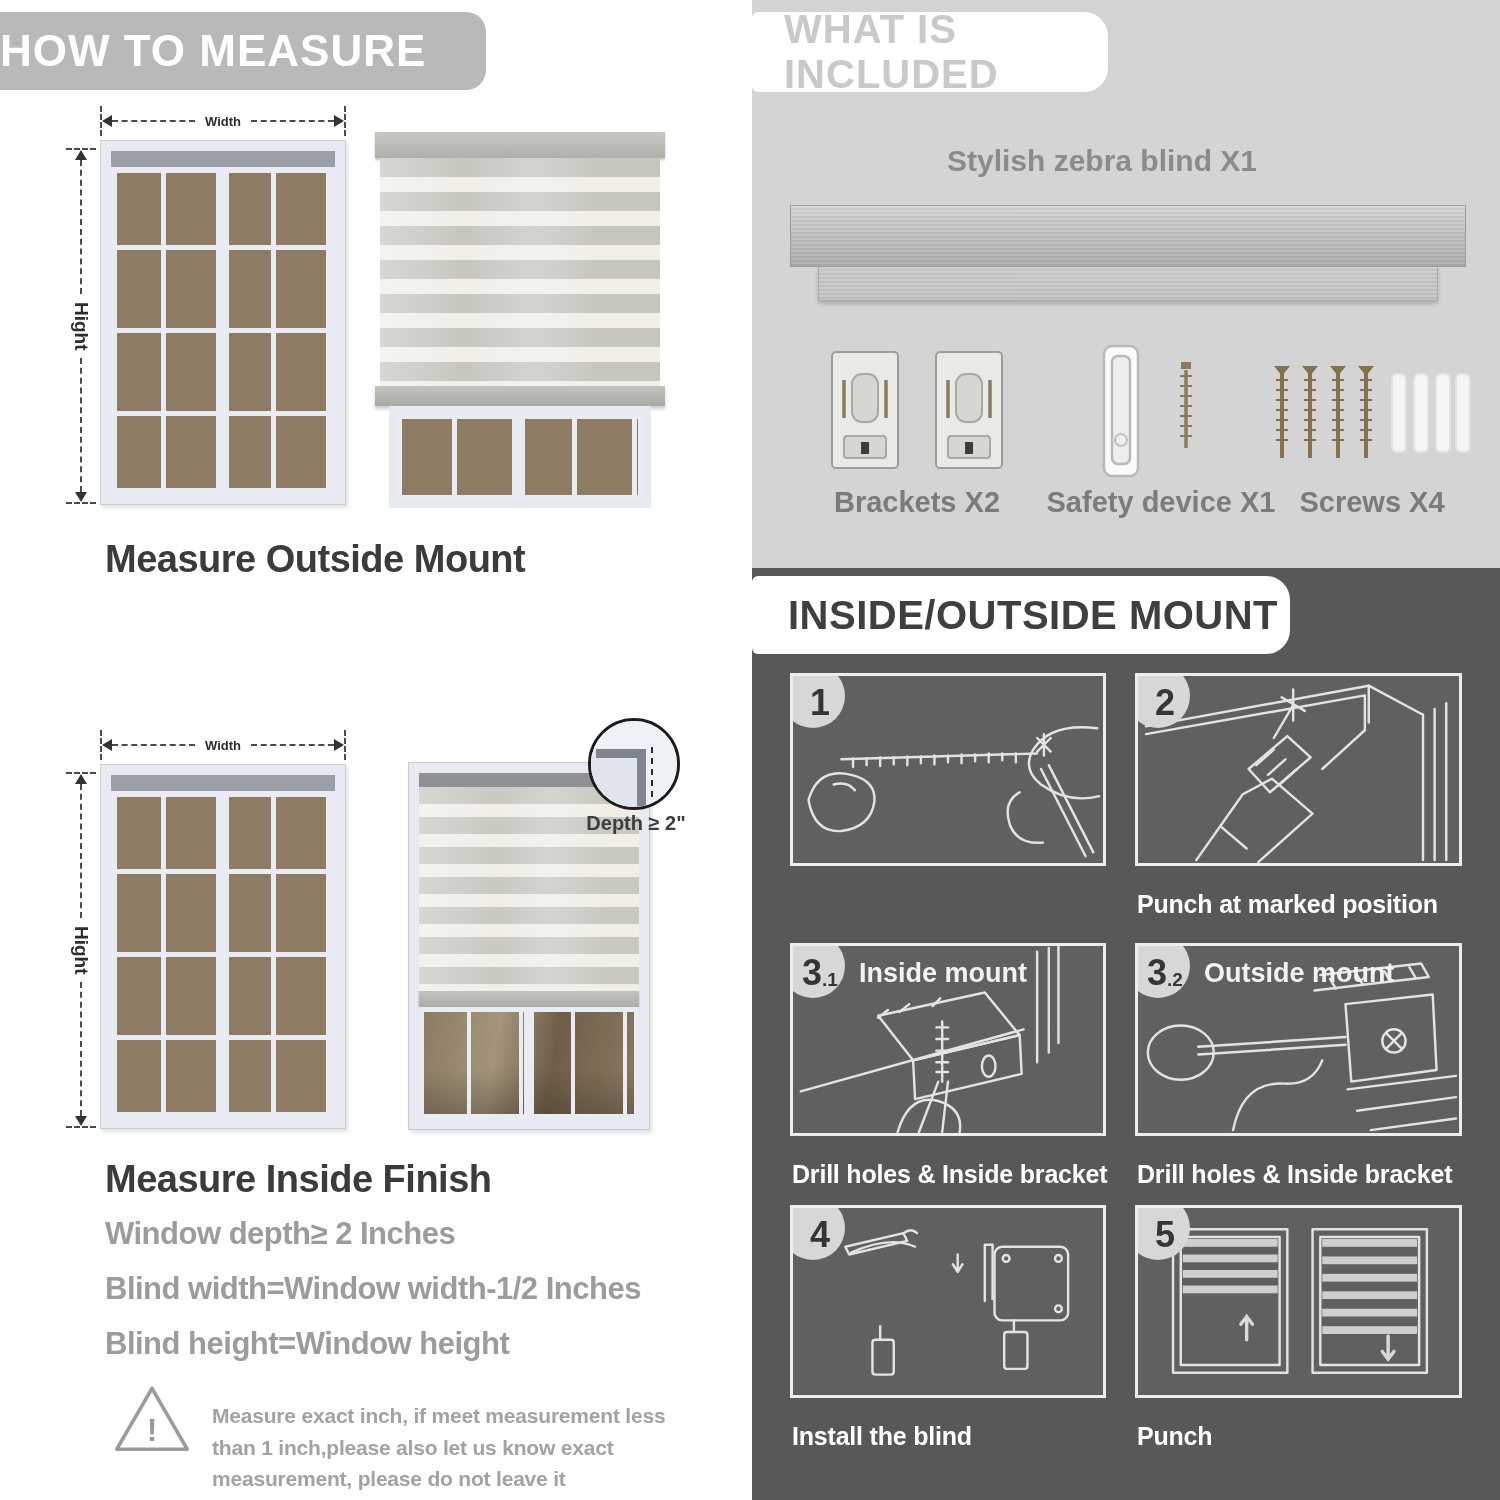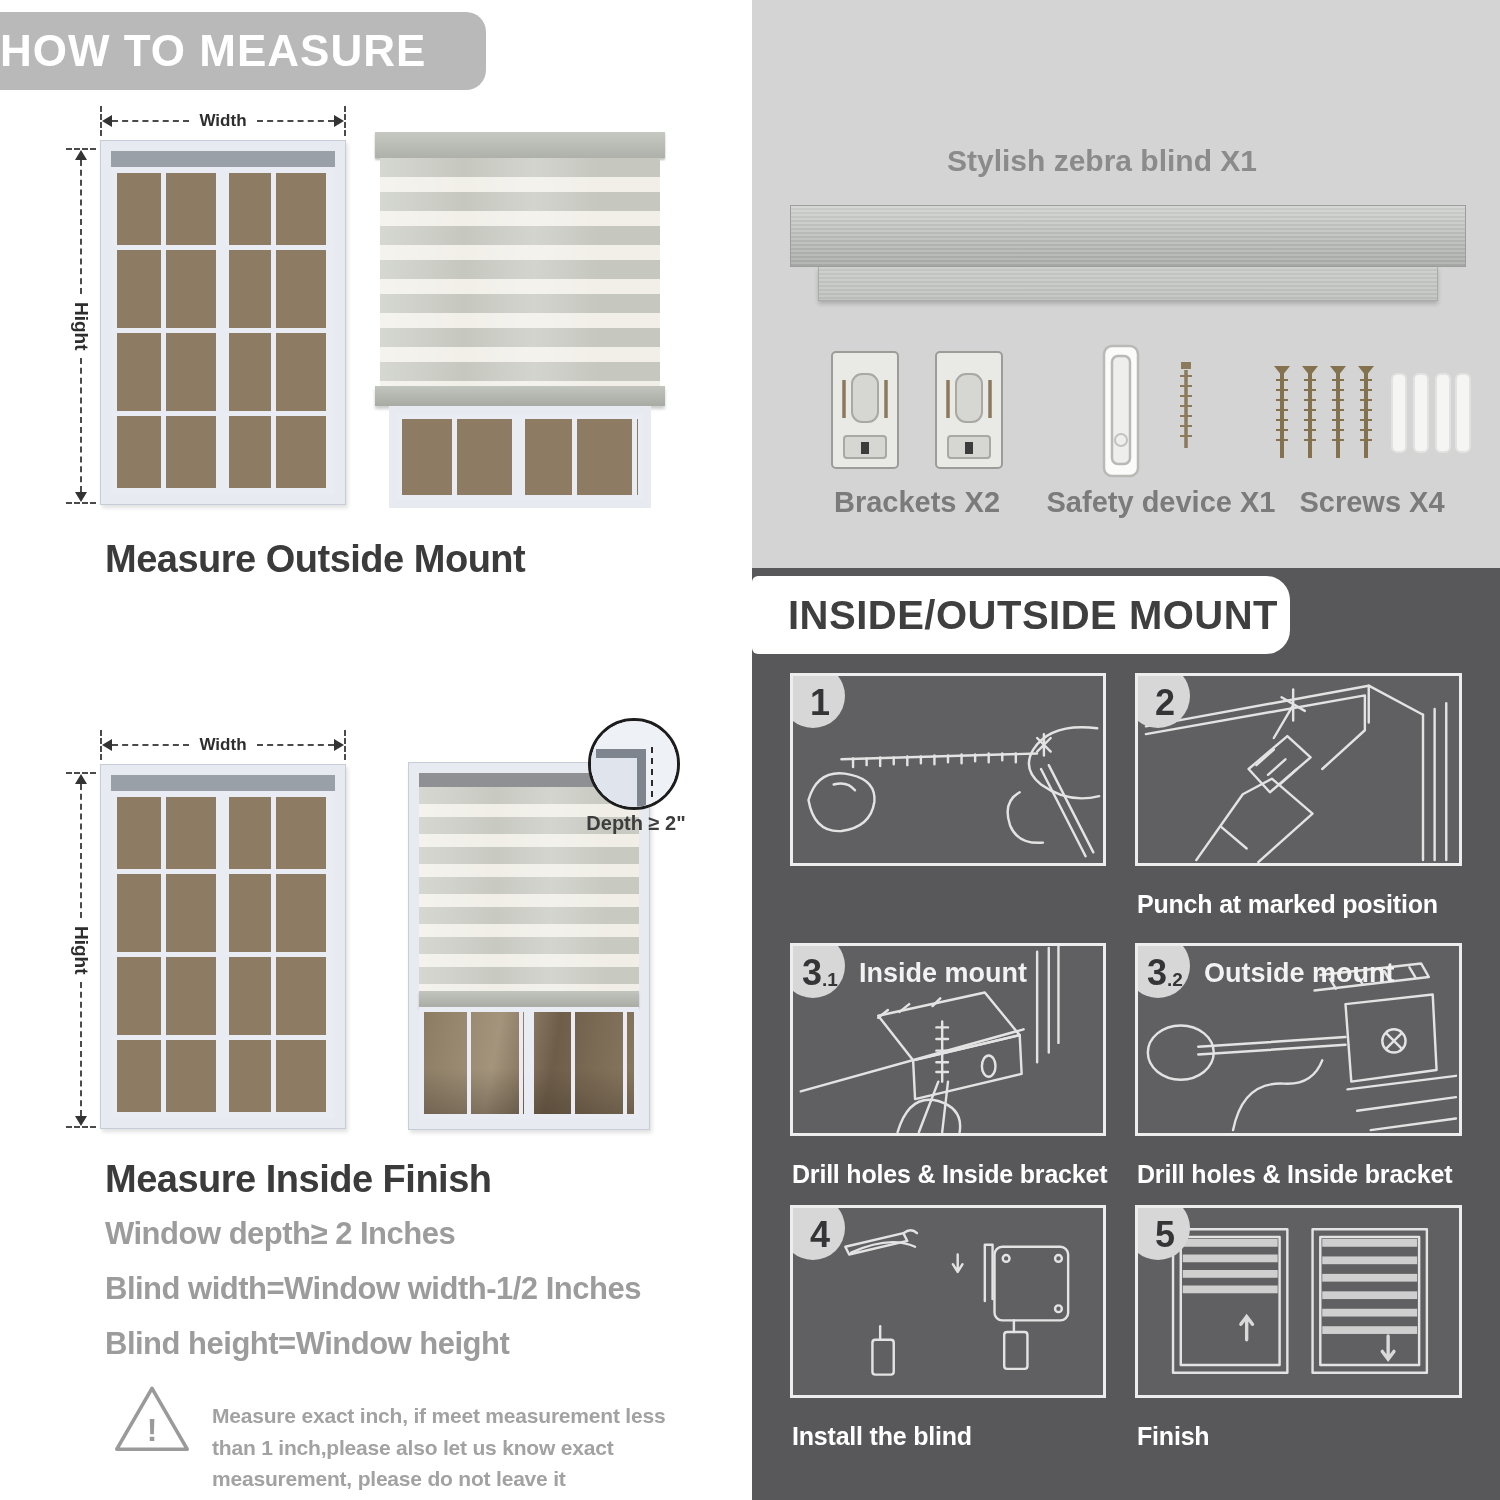--- a/index.html
+++ b/index.html
@@ -22,21 +22,21 @@
   .sec-title{position:absolute;left:105px;font-size:38px;font-weight:bold;color:#3b3b3b;letter-spacing:-0.5px;}
   .formula{position:absolute;left:105px;font-size:31px;font-weight:bold;color:#9c9c9c;letter-spacing:-0.5px;}
 
   
   .dim-h{position:absolute;display:flex;align-items:center;height:30px;}
   .dim-h .tick{width:0;height:30px;border-left:2px dashed #4a4a4a;}
   .dim-h .line{flex:1;border-top:2px dashed #4a4a4a;height:0;}
   .dim-h .arr{width:0;height:0;border-top:6px solid transparent;border-bottom:6px solid transparent;}
   .dim-h .arr.l{border-right:10px solid #333;}
   .dim-h .arr.r{border-left:10px solid #333;}
-  .dim-h .lbl{font-size:17px;font-weight:bold;color:#2e2e2e;padding:0 10px;background:#fff;}
+  .dim-h .lbl{font-size:13px;font-weight:bold;color:#2e2e2e;padding:0 10px;background:#fff;}
 
   .dim-v{position:absolute;display:flex;flex-direction:column;align-items:center;width:30px;}
   .dim-v .tick{height:0;width:30px;border-top:2px dashed #4a4a4a;}
   .dim-v .line{flex:1;border-left:2px dashed #4a4a4a;width:0;}
   .dim-v .arr{width:0;height:0;border-left:6px solid transparent;border-right:6px solid transparent;}
   .dim-v .arr.u{border-bottom:10px solid #333;}
   .dim-v .arr.d{border-top:10px solid #333;}
   .dim-v .lbl{font-size:19px;font-weight:bold;color:#2e2e2e;background:#fff;padding:8px 0;
               writing-mode:vertical-rl;}
 
@@ -247,20 +247,23 @@
         <path d="M50 8 L94 84 L6 84 Z" fill="none" stroke="#9a9a9a" stroke-width="4.5" stroke-linejoin="round"></path>
         <text x="50" y="74" text-anchor="middle" font-size="40" font-weight="bold" fill="#9a9a9a" font-family="Liberation Sans, sans-serif">!</text>
       </svg>
     </div>
     <div class="warn-text">Measure exact inch, if meet measurement less than 1 inch,please also let us know exact measurement, please do not leave it</div>
   </div>
 
   <div class="right-col">
 
     <div class="top-gray">
+      <div class="pill white-top">
+        <span>WHAT IS INCLUDED</span>
+      </div>
 
       <div class="product-label">Stylish zebra blind X1</div>
 
       <div class="bar-wrap">
         <div class="bar-main"></div>
         <div class="bar-lip"></div>
       </div>
 
       <div class="item-art" style="left:62px;width:210px;height:140px;">
         <svg viewBox="0 0 210 140">
@@ -483,16 +486,16 @@
               <rect x="188" y="104" width="98" height="8"></rect>
                 <rect x="188" y="122" width="98" height="8"></rect>
             </g>
             <g stroke="#d9d9d9" stroke-width="3.5" fill="none" stroke-linecap="round">
               <path d="M110 136 v-22 M104 120 l6 -8 l6 8"></path>
               <path d="M256 132 v22 M250 148 l6 8 l6 -8"></path>
             </g>
           </svg>
         </div>
       </div>
-      <div class="caption" style="left:385px;top:854px;width:330px;">Finish</div>
+      <div class="caption" style="left:385px;top:854px;width:330px;">Punch</div>
     </div>
   </div>
 </div>
 
 </body></html>

